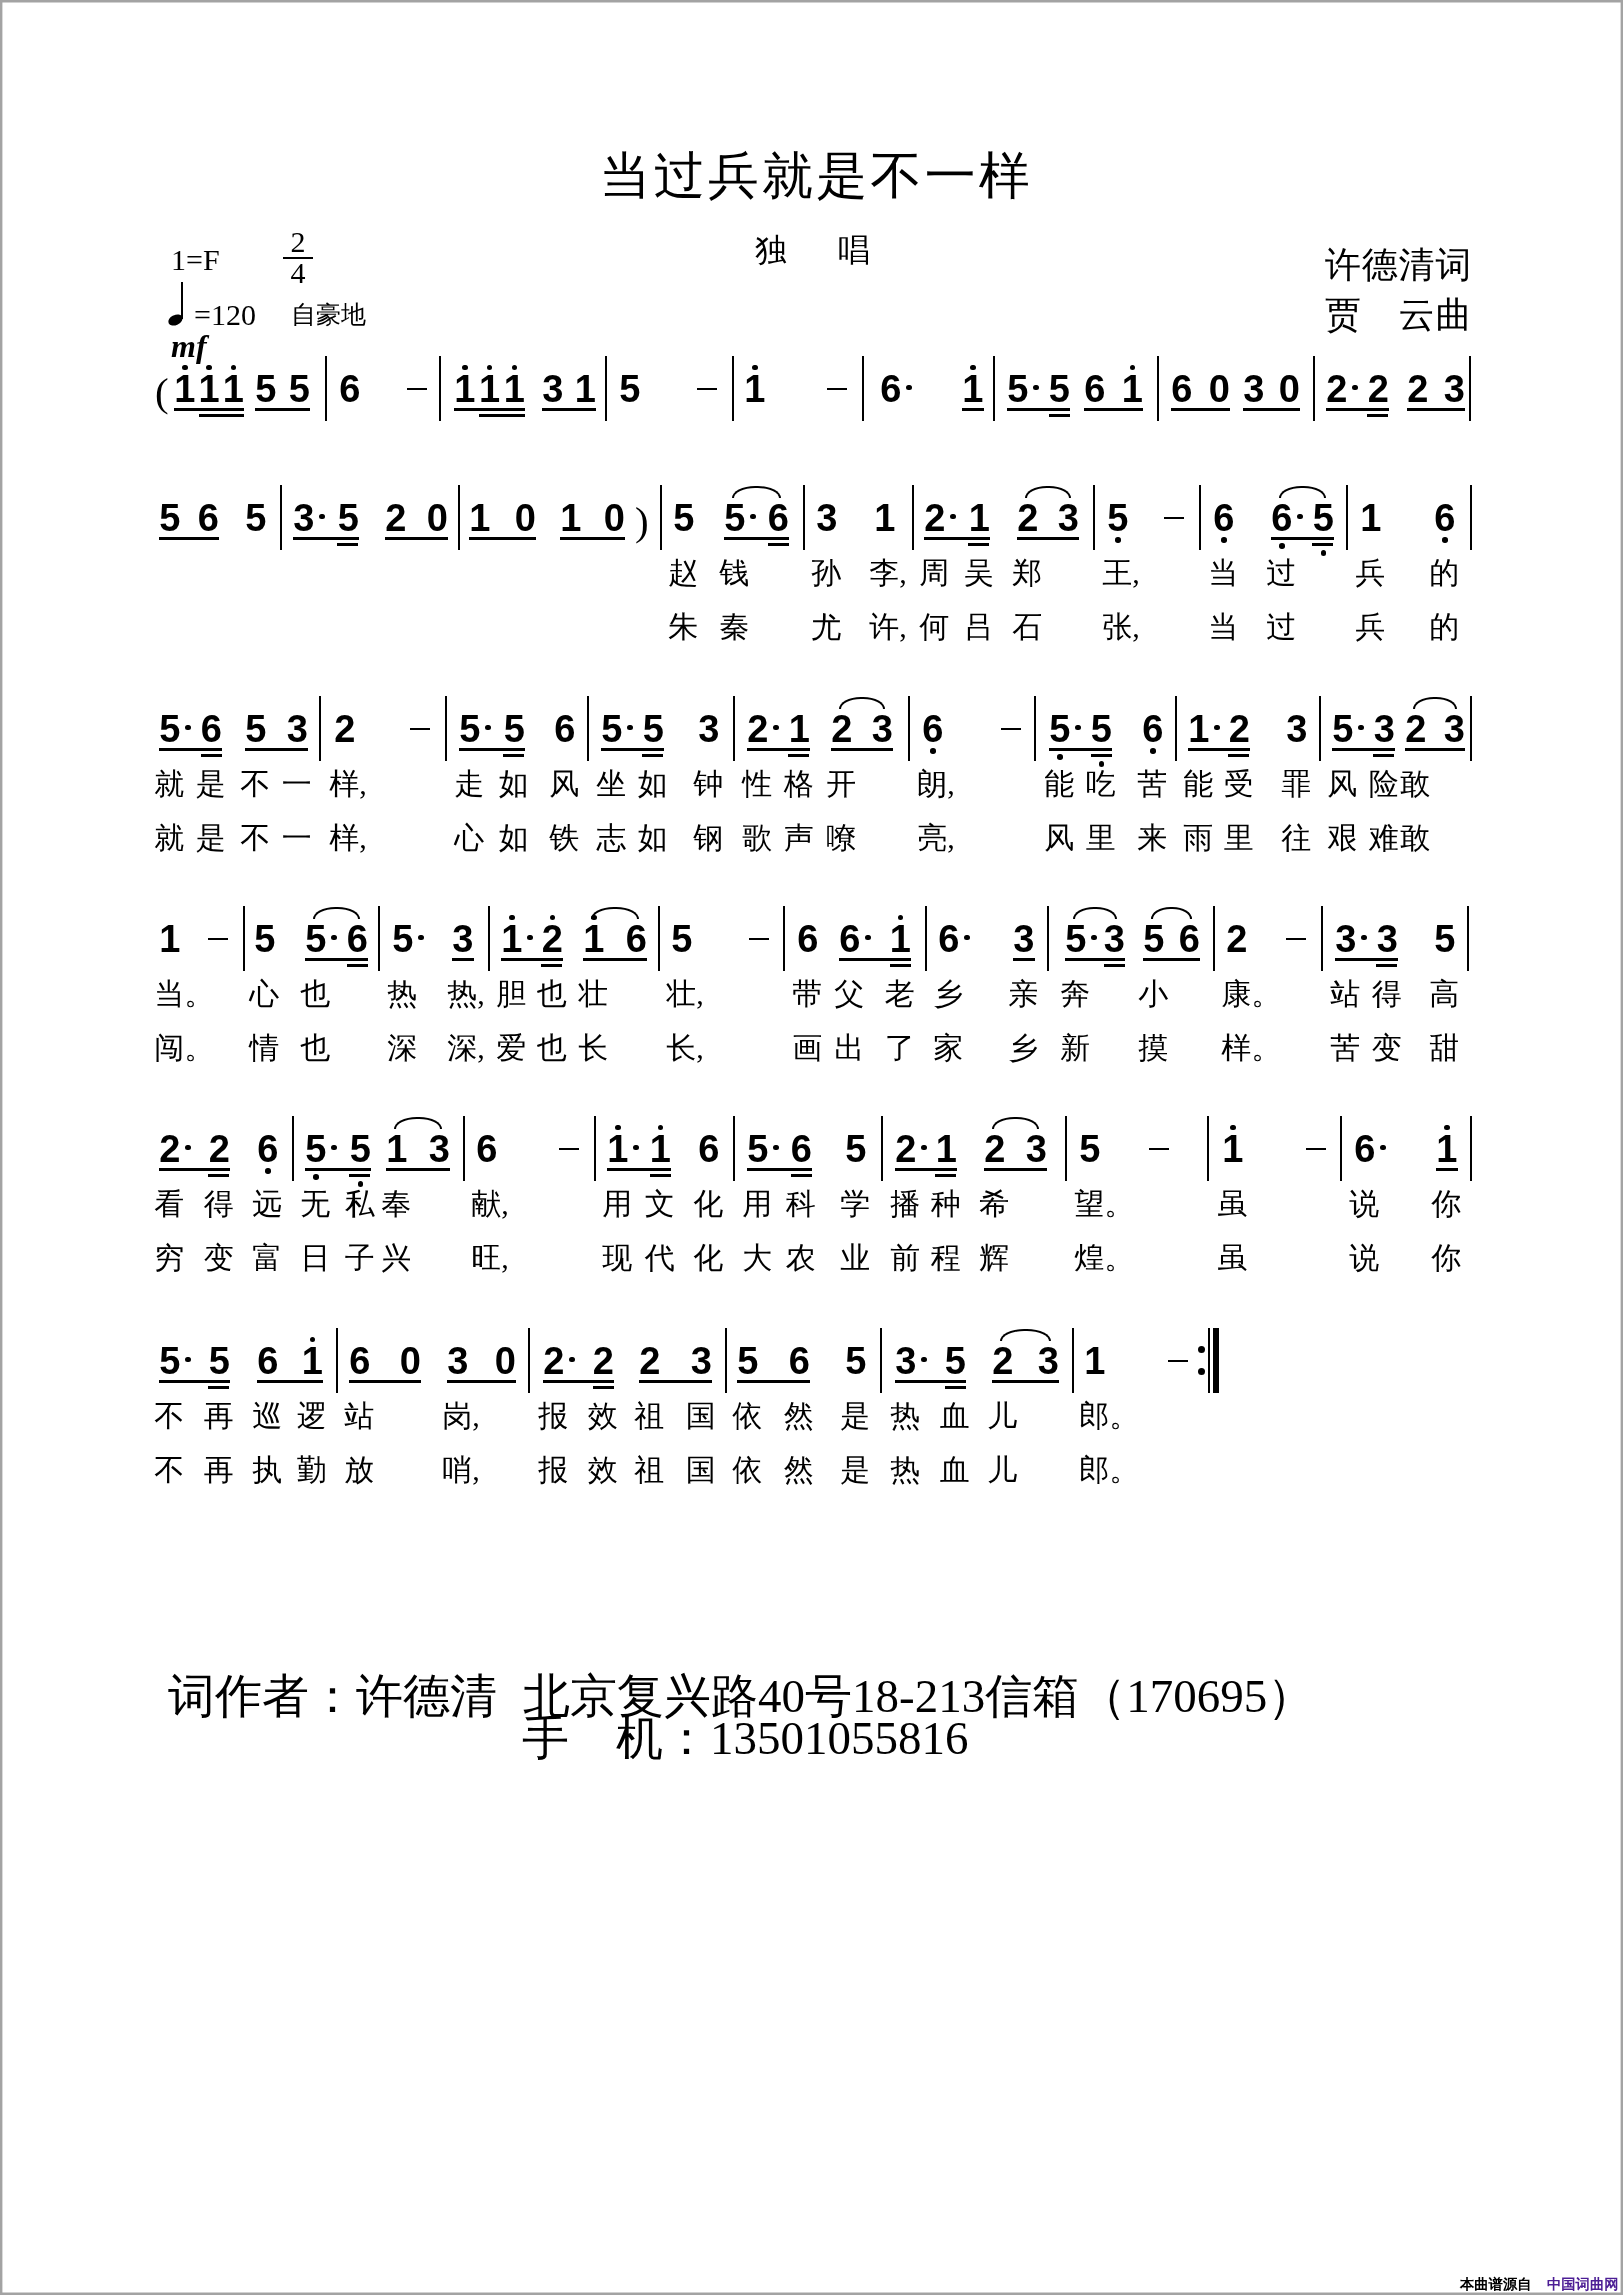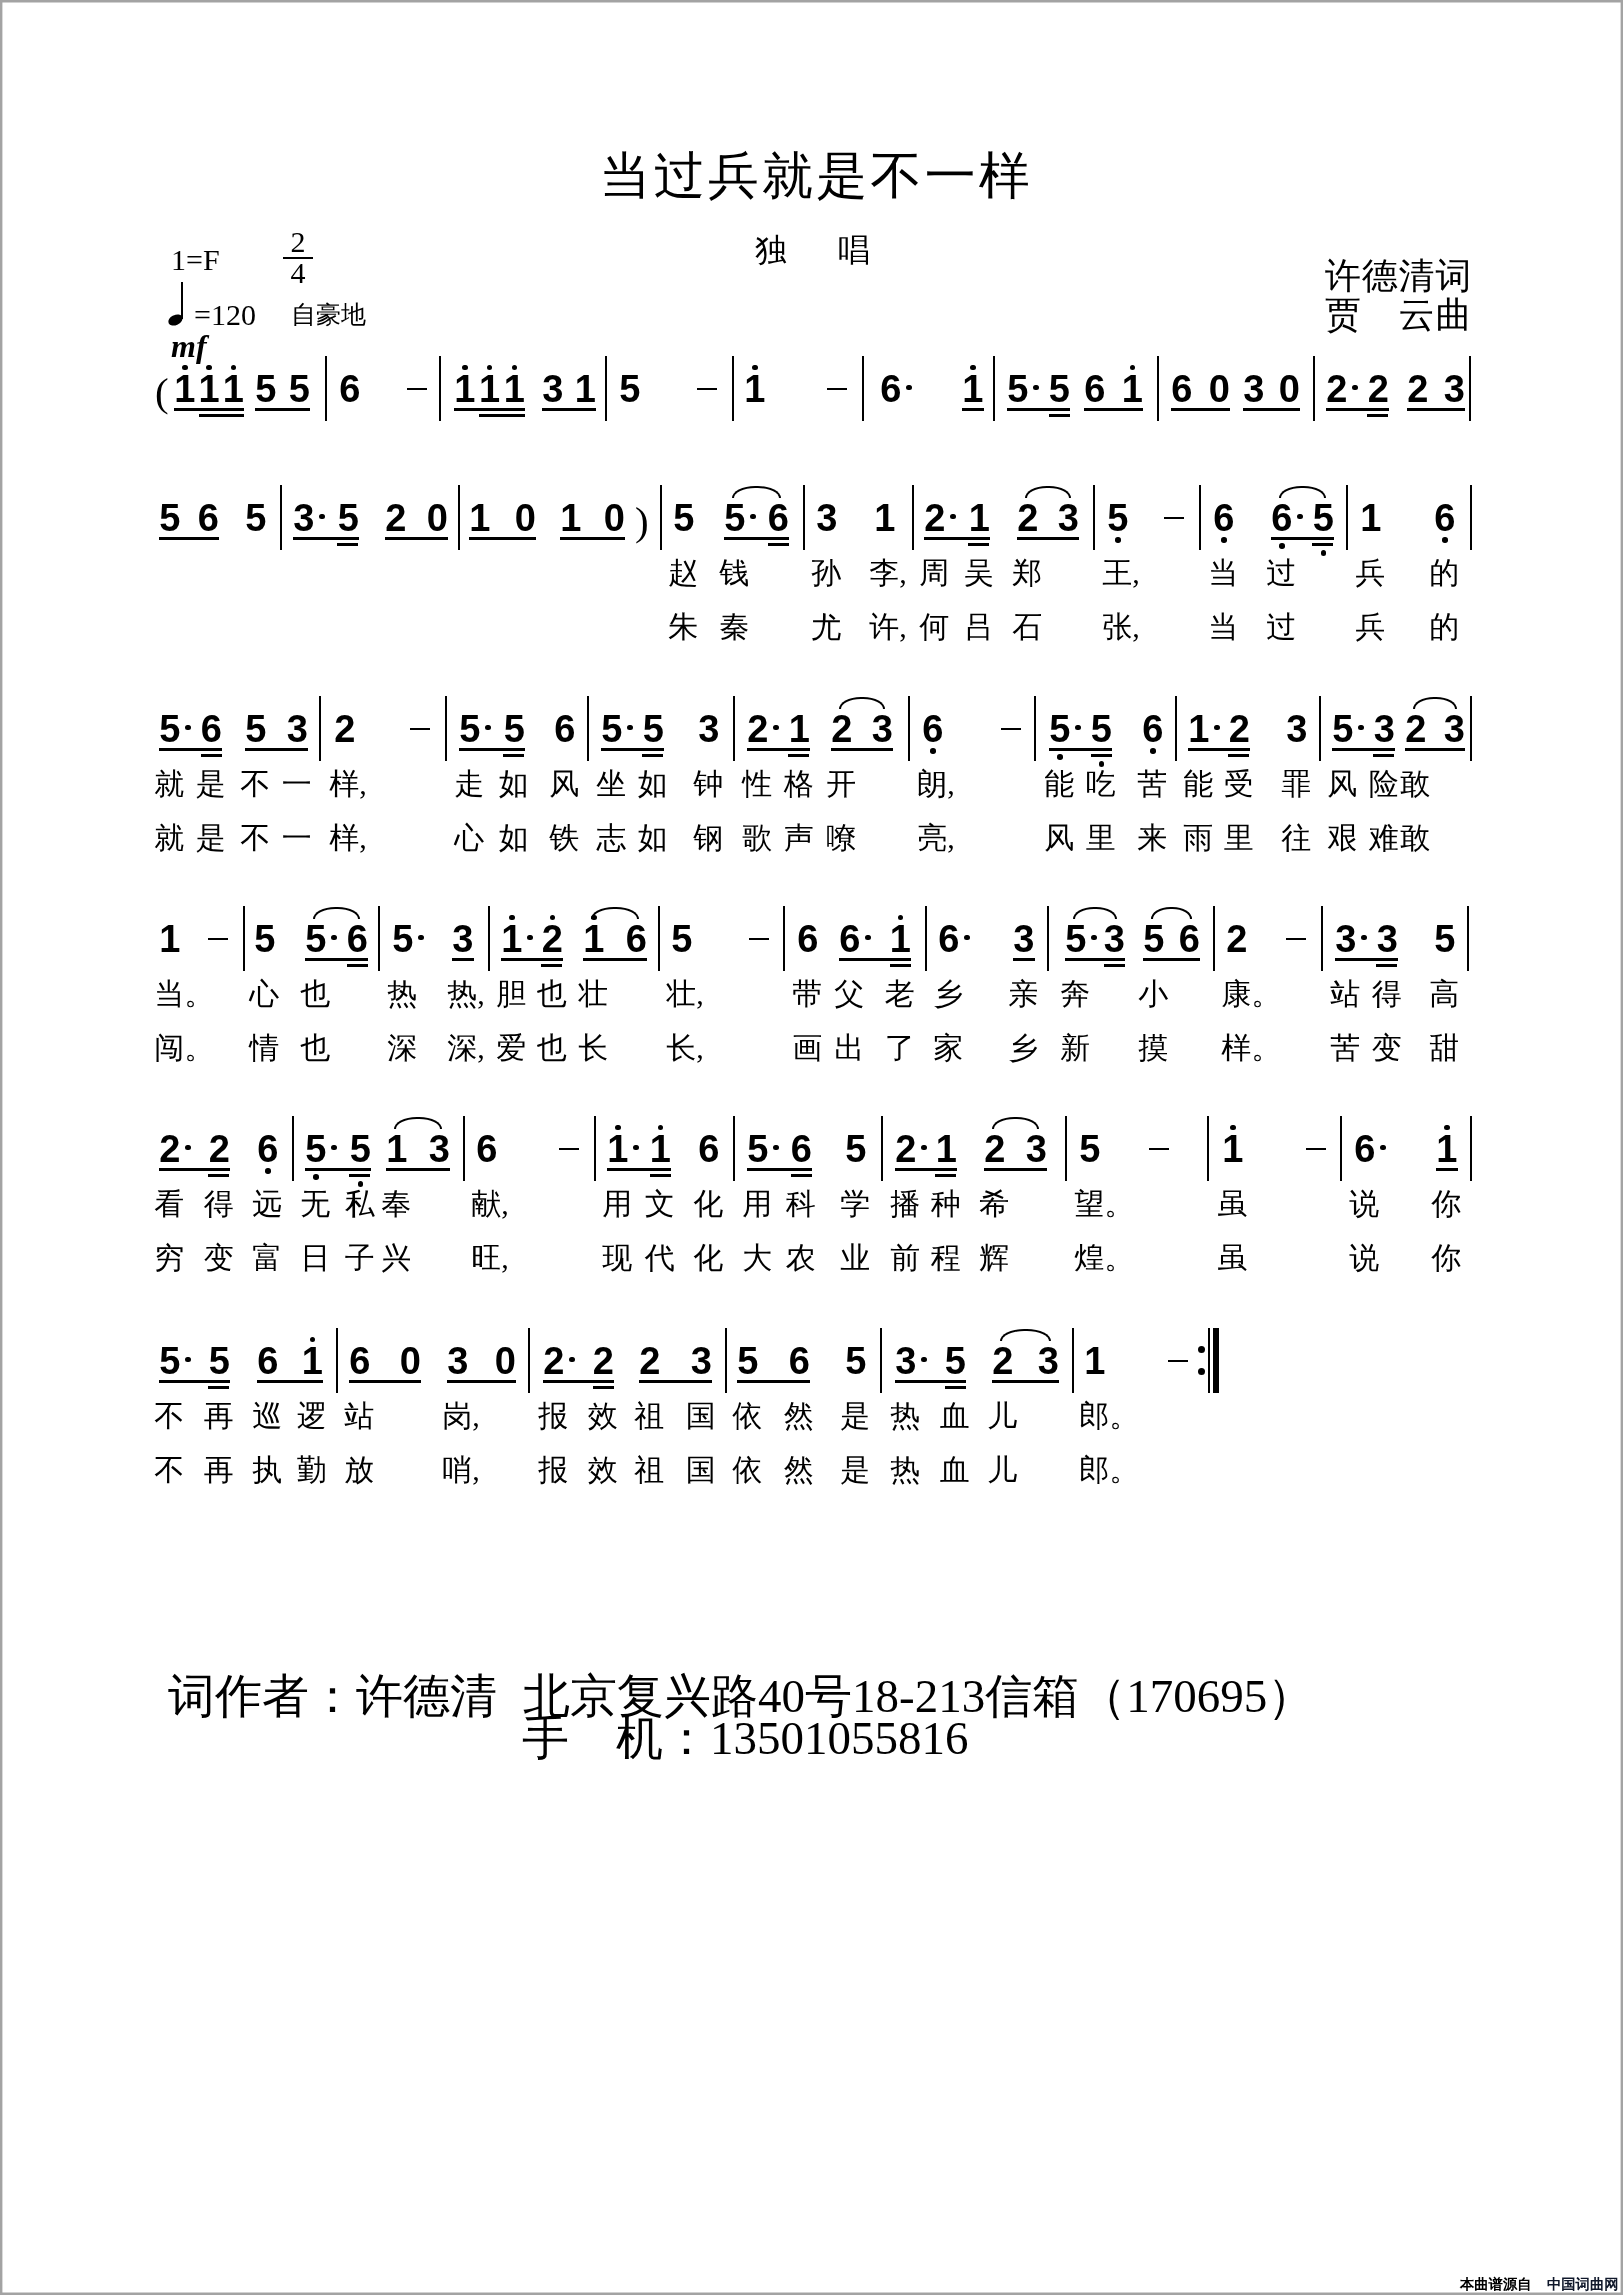--- a/index.html
+++ b/index.html
@@ -22,21 +22,21 @@
     .ts-line { position: absolute; left: 0; top: 32px; width: 30px; height: 1.6px; background: #000; }
     .qhead { position: absolute; left: 168px; top: 315px; width: 15px; height: 10.3px; border-radius: 50%;
       background: #000; transform: rotate(-25deg); }
     .qstem { position: absolute; left: 181px; top: 282px; width: 2.4px; height: 37px; background: #000; }
     .tempo-val { position: absolute; left: 194px; top: 300px; font-size: 30px; line-height: 30px; white-space: nowrap; }
     .expression { position: absolute; left: 291px; top: 302px; font-size: 25px; line-height: 25px; white-space: nowrap; }
     .dynamic { position: absolute; left: 171px; top: 330px; font-size: 32px; line-height: 32px;
       font-weight: bold; font-style: italic; }
     .lyricist, .composer { position: absolute; left: 1325px; font-size: 36px; line-height: 36px;
       letter-spacing: 0.8px; white-space: nowrap; }
-    .lyricist { top: 258px; }
+    .lyricist { top: 247px; }
     .composer { top: 297px; }
 
     
     .line { position: absolute; left: 0; width: 1623px; height: 174px; }
     .bar { position: absolute; top: 0; width: 2.4px; height: 65px; background: #000; }
     .dash { position: absolute; top: 32px; width: 20px; height: 2.4px; background: #000; }
     .paren { position: absolute; top: 16px; font-family: "Liberation Serif", serif; font-size: 41px; line-height: 41px; }
     .note { position: relative; display: inline-flex; align-items: flex-start; height: 38px; }
     .note.solo { position: absolute; top: 14.3px; }
     .digit { display: inline-block; width: 21.4px; text-align: center;
@@ -1075,15 +1075,15 @@
           <span class="rthin"></span>
           <span class="rthick"></span>
         </div>
       </div>
     </div>
 
   <div class="fline f1">词作者：许德清 北京复兴路40号18-213信箱（170695）</div>
   <div class="fline f2">手　机：13501055816</div>
 
   <span class="wm wm-prefix">本曲谱源自</span>
-  <span class="wm wm-site" style="color: #0f172a;">中国词曲网</span>
+  <span class="wm wm-site" style="color: #4c1d95;">中国词曲网</span>
 </div>
 
 
 </body></html>

